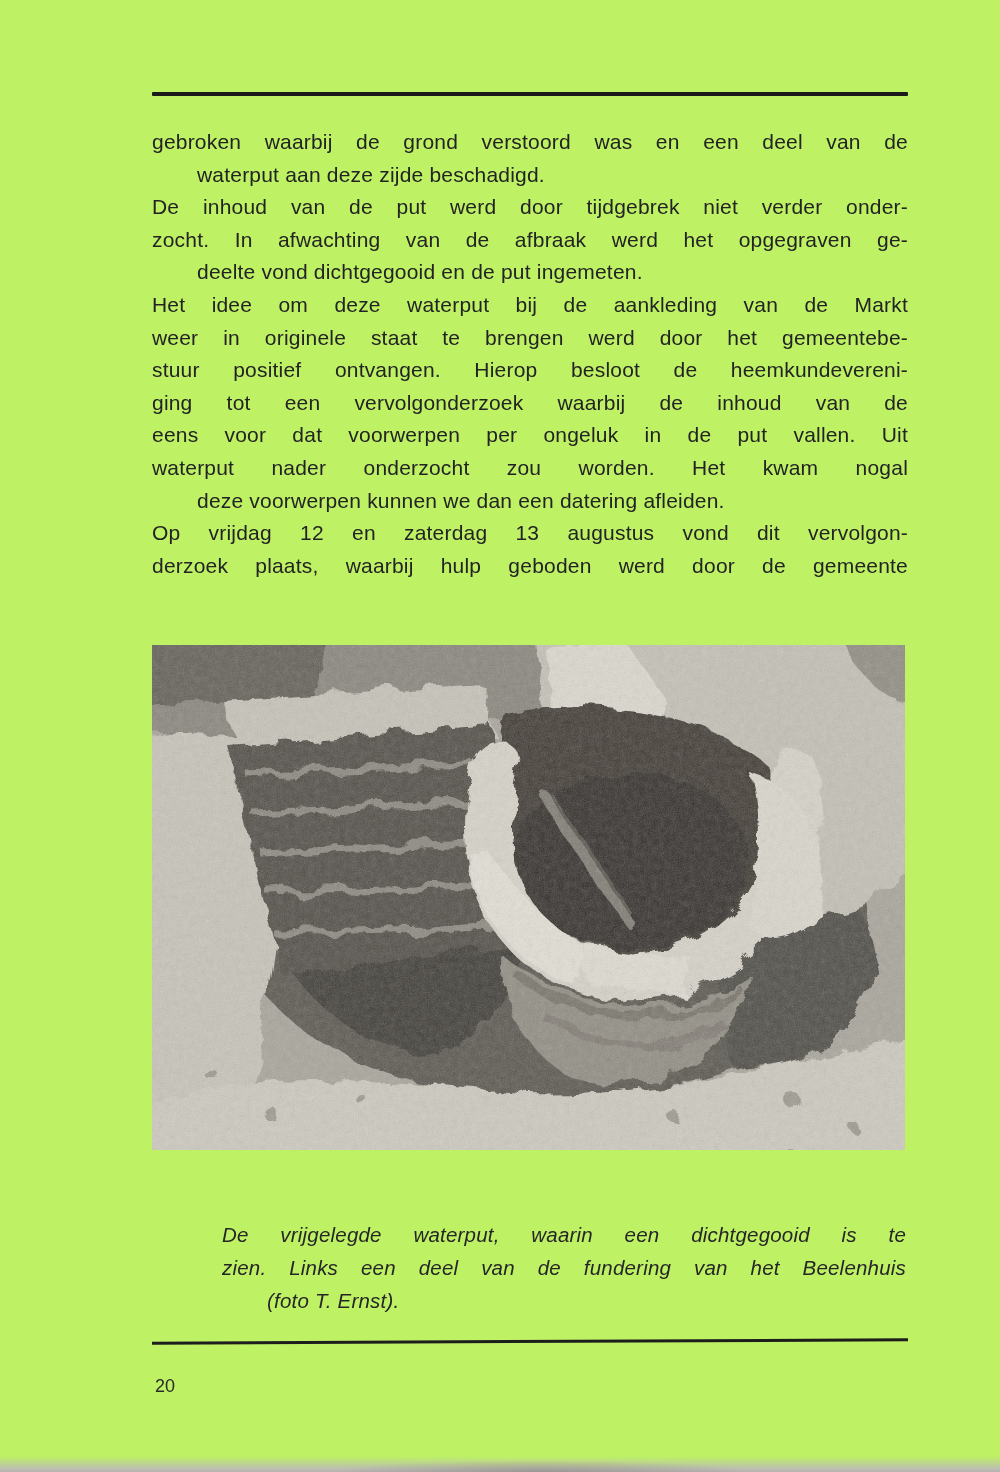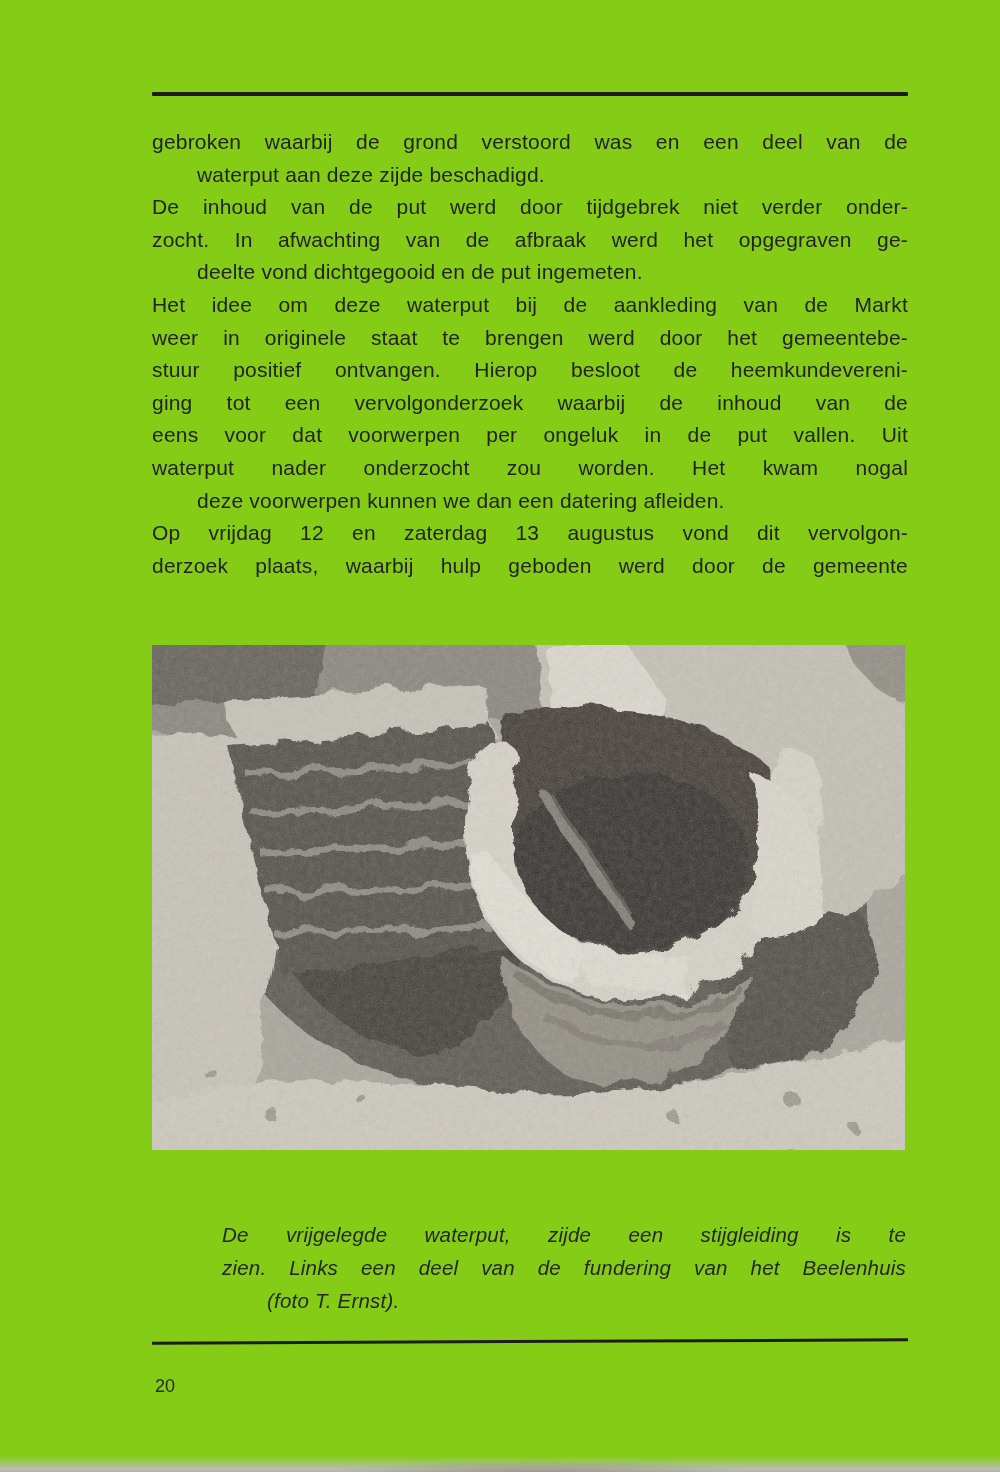--- a/index.html
+++ b/index.html
@@ -1,19 +1,19 @@
 <!DOCTYPE html>
 <html><head>
 <meta charset="utf-8">
 <style>
   html,body{margin:0;padding:0;background:#e8e8e6;}
   .page{
     position:relative;
     width:1000px;height:1472px;
-    background:#84cc16;
+    background:#bef264;
     font-family:"Liberation Sans","DejaVu Sans",sans-serif;
     color:#232323;
     overflow:hidden;
   }
   .top-rule{
     position:absolute;left:152px;top:92px;width:756px;height:4px;
     background:#1b1b1b;border-radius:1px;
   }
   .body-text{
     position:absolute;left:152px;top:126px;width:756px;
@@ -163,21 +163,21 @@
             <circle cx="60" cy="430" r="6"></circle>
         </g>
       </g>
 
       <rect x="0" y="0" width="753" height="505" filter="url(#blotch)" opacity="0.16"></rect>
       <rect x="0" y="0" width="753" height="505" filter="url(#grain)" opacity="0.28"></rect>
     </svg>
   </div>
 
   <div class="caption">
-    <div class="line">De vrijgelegde waterput, zijde een stijgleiding is te</div>
+    <div class="line">De vrijgelegde waterput, waarin een dichtgegooid is te</div>
     <div class="line">zien. Links een deel van de fundering van het Beelenhuis</div>
     <div class="line last">(foto T. Ernst).</div>
   </div>
 
   <div class="bottom-rule"></div>
 
   <div class="page-number">20</div>
 
   <div class="scan-band">
     <div class="smudge"></div>

